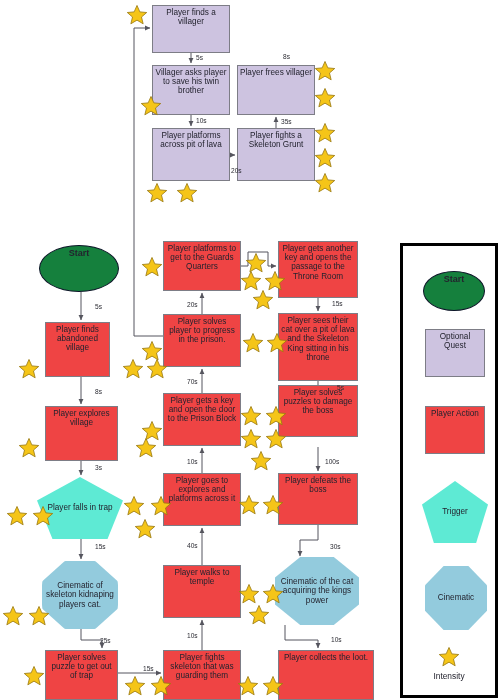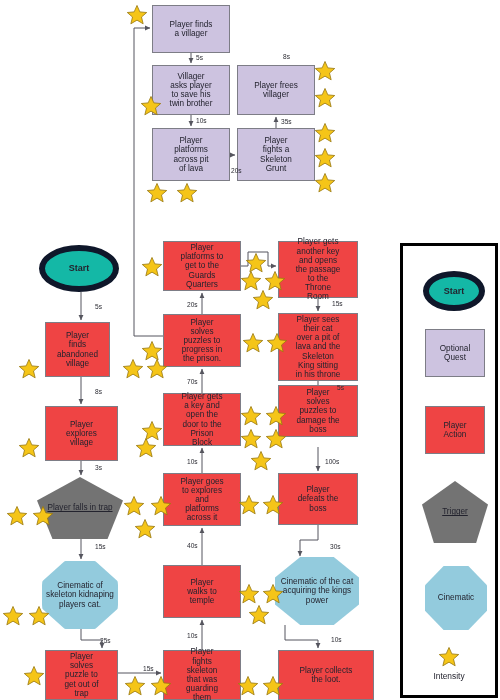--- a/index.html
+++ b/index.html
@@ -1,34 +1,34 @@
 <!DOCTYPE html>
 <html><head>
 <meta charset="utf-8">
 <style>
   html,body{margin:0;padding:0;background:#ffffff;}
   body{width:500px;height:700px;position:relative;overflow:hidden;
        font-family:"Liberation Sans","DejaVu Sans",sans-serif;}
   #canvas{position:absolute;left:0;top:0;width:500px;height:700px;}
   svg.wires{position:absolute;left:0;top:0;width:500px;height:700px;pointer-events:none;}
 
-  .node{position:absolute;box-sizing:border-box;display:flex;align-items:center;
+  .node{position:absolute;box-sizing:border-box;display:flex;align-items:flex-start;
         justify-content:center;text-align:center;line-height:1.12;
-        color:#23232e;font-size:8.2px;padding:2px 16px;}
+        color:#23232e;font-size:8.2px;padding:2px 2px;}
   .node.rect{border:1px solid #7d7d86;}
   .quest{background:#cdc3e0;}
   .action{background:#ef4444;}
-  .startnode{background:#14b8a6;border:6px solid #0f172a;border-radius:50%;
+  .startnode{background:#15803d;border:1px solid #0f172a;border-radius:50%;
              font-size:9px;font-weight:bold;}
   .shape{position:absolute;display:flex;align-items:center;justify-content:center;
          text-align:center;line-height:1.12;font-size:8.2px;color:#23232e;
          box-sizing:border-box;padding:2px 4px;}
 
   .penta{clip-path:polygon(50% 0%,100% 38%,82% 100%,18% 100%,0% 38%);
-         background:#737373;text-decoration:underline;}
+         background:#5eead4;}
   .octa{clip-path:polygon(30% 0%,70% 0%,100% 30%,100% 70%,70% 100%,30% 100%,0% 70%,0% 30%);
         background:#93cbdd;}
 
   .elabel{position:absolute;font-size:6.6px;color:#2b2b33;white-space:nowrap;}
 
   .star{position:absolute;color:#f5c518;line-height:1;}
   .star svg{display:block;}
 
   #legend{position:absolute;border:3px solid #000;background:#fff;box-sizing:border-box;}
   #legend .node,#legend .shape{position:absolute;}
@@ -117,21 +117,21 @@
       <div class="node rect action" style="left: 163px; top: 565px; width: 78px; height: 53px;">
         <span>Player walks to temple</span>
       </div>
       <div class="node rect action" style="left: 163px; top: 473px; width: 78px; height: 53px;">
         <span>Player goes to explores and platforms across it</span>
       </div>
       <div class="node rect action" style="left: 163px; top: 393px; width: 78px; height: 53px;">
         <span>Player gets a key and open the door to the Prison Block</span>
       </div>
       <div class="node rect action" style="left: 163px; top: 314px; width: 78px; height: 53px;">
-        <span>Player solves puzzles to progress in the prison.</span>
+        <span>Player solves player to progress in the prison.</span>
       </div>
       <div class="node rect action" style="left: 163px; top: 241px; width: 78px; height: 50px;">
         <span>Player platforms to get to the Guards Quarters</span>
       </div>
       <div class="node rect action" style="left: 278px; top: 241px; width: 80px; height: 57px;">
         <span>Player gets another key and opens the passage to the Throne Room</span>
       </div>
       <div class="node rect action" style="left: 278px; top: 313px; width: 80px; height: 68px;">
         <span>Player sees their cat over a pit of lava and the Skeleton King sitting in his throne</span>
       </div>

